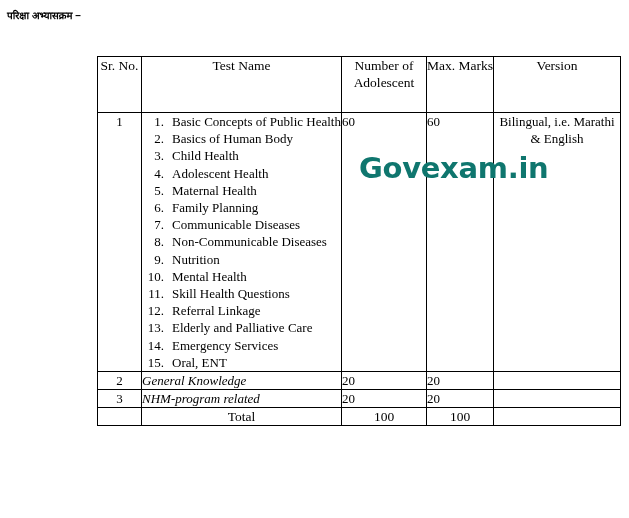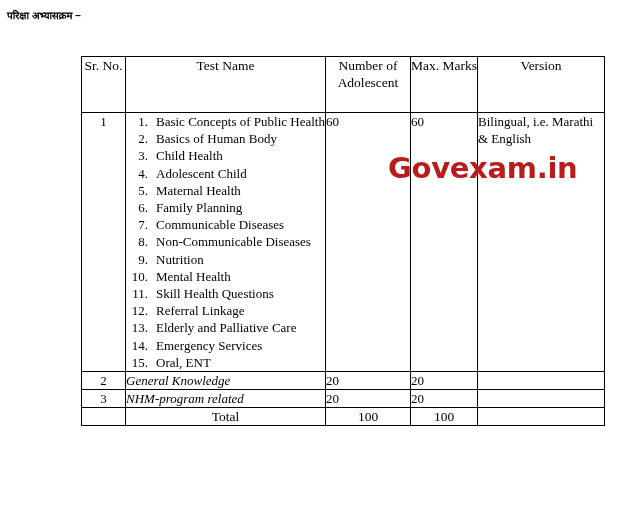--- a/index.html
+++ b/index.html
@@ -25,21 +25,21 @@
     font-weight: bold;
     font-size: 10px;
     line-height: 20px;
     letter-spacing: 0px;
     white-space: nowrap;
   }
 
   
   #syllabus-table {
     position: absolute;
-    left: 81px;
+    left: 97px;
     top: 56px;
     width: 523px;
     border-collapse: collapse;
     table-layout: fixed;
     font-size: 13px;
   }
   #syllabus-table td,
   #syllabus-table th {
     border: 1.3px solid #000000;
     padding: 0;
@@ -74,21 +74,21 @@
     padding-top: 5px;
   }
   .cell-num, .cell-max {
   }
   .cell-name {
     padding-left: 7px;
     padding-top: 5px;
     padding-bottom: 4px;
   }
   .cell-ver {
-    text-align: left;
+    text-align: center;
     vertical-align: middle;
     line-height: 17px;
   }
 
   
   .row-main .cell-num,
   .row-main .cell-max {
     vertical-align: middle;
   }
 
@@ -125,27 +125,27 @@
     padding-top: 3px;
     padding-bottom: 3px;
     font-size: 13.5px;
     margin-top: 25px;
   }
   .row-total .cell-name { padding-left: 0; text-align: center; }
 
   
   #watermark {
     position: absolute;
-    left: 388px;
+    left: 359px;
     top: 152px;
     font-family: "DejaVu Sans", "Liberation Sans", sans-serif;
     font-weight: bold;
     font-size: 29px;
     line-height: 32px;
-    color: #b91c1c;
+    color: #0f766e;
     white-space: nowrap;
     letter-spacing: -0.3px;
     pointer-events: none;
   }
 </style>
 </head>
 <body>
 
 <div id="doc-title">परिक्षा अभ्यासक्रम –</div>
 
@@ -168,21 +168,21 @@
   </thead>
   <tbody>
 
     <tr class="row-main">
       <td class="cell-sr">1</td>
       <td class="cell-name">
         <ol class="subject-list">
           <li><span class="li-num">1.</span><span>Basic Concepts of Public Health</span></li>
           <li><span class="li-num">2.</span><span>Basics of Human Body</span></li>
           <li><span class="li-num">3.</span><span>Child Health</span></li>
-          <li><span class="li-num">4.</span><span>Adolescent Child</span></li>
+          <li><span class="li-num">4.</span><span>Adolescent Health</span></li>
           <li><span class="li-num">5.</span><span>Maternal Health</span></li>
           <li><span class="li-num">6.</span><span>Family Planning</span></li>
           <li><span class="li-num">7.</span><span>Communicable Diseases</span></li>
           <li><span class="li-num">8.</span><span>Non-Communicable Diseases</span></li>
           <li><span class="li-num">9.</span><span>Nutrition</span></li>
           <li><span class="li-num">10.</span><span>Mental Health</span></li>
           <li><span class="li-num">11.</span><span>Skill Health Questions</span></li>
           <li><span class="li-num">12.</span><span>Referral Linkage</span></li>
           <li><span class="li-num">13.</span><span>Elderly and Palliative Care</span></li>
           <li><span class="li-num">14.</span><span>Emergency Services</span></li>

